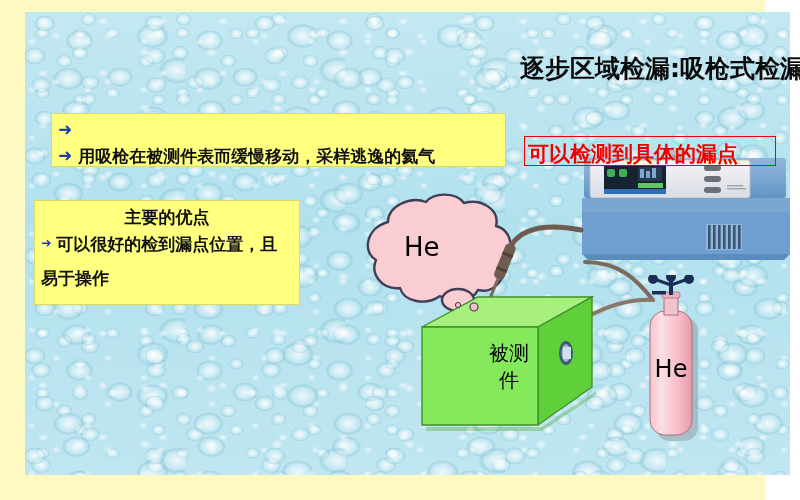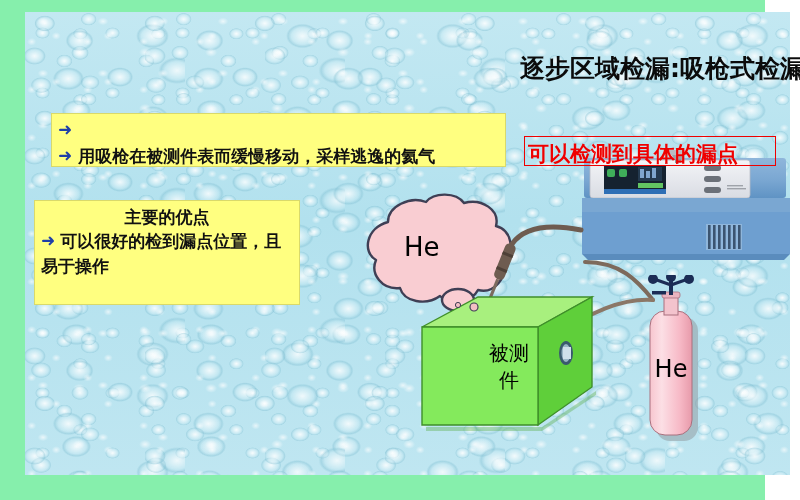--- a/index.html
+++ b/index.html
@@ -1,21 +1,21 @@
 <!DOCTYPE html>
 <html><head>
 <meta charset="utf-8">
 <style>
   html,body{margin:0;padding:0;}
   body{
     width:800px;height:500px;overflow:hidden;
     background:#ffffff;
     font-family:"Liberation Sans","DejaVu Sans",sans-serif;
   }
-  .slide{position:relative;width:765px;height:500px;background:#86efac;}
+  .slide{position:relative;width:765px;height:500px;background:#fef9c3;}
 
   
   .bg{
     position:absolute;left:25px;top:12px;width:765px;height:463px;
     background-color:#b9e4ef;
     background-image:
       radial-gradient(ellipse 13px 10px at 18% 12%, rgba(255,255,255,.85) 0%, rgba(255,255,255,.15) 55%, rgba(120,185,205,.35) 72%, rgba(255,255,255,0) 80%),
       radial-gradient(ellipse 17px 13px at 42% 26%, rgba(255,255,255,.8) 0%, rgba(255,255,255,.12) 55%, rgba(120,185,205,.35) 72%, rgba(255,255,255,0) 82%),
       radial-gradient(ellipse 10px 8px  at 67% 9%,  rgba(255,255,255,.85) 0%, rgba(255,255,255,.12) 55%, rgba(120,185,205,.3) 72%, rgba(255,255,255,0) 80%),
       radial-gradient(ellipse 20px 15px at 85% 20%, rgba(255,255,255,.78) 0%, rgba(255,255,255,.1) 55%, rgba(120,185,205,.35) 72%, rgba(255,255,255,0) 82%),
@@ -66,21 +66,21 @@
     font-family:"DejaVu Sans","Liberation Sans",sans-serif;
   }
   #box1{left:51px;top:113px;width:455px;height:54px;padding:3px 6px 0 6px;box-sizing:border-box;}
   #box2{left:34px;top:200px;width:266px;height:105px;padding:4px 6px 0 6px;box-sizing:border-box;}
   .yline{font-size:17px;line-height:26px;white-space:nowrap;display:flex;align-items:center;}
   .yhead{font-size:17px;line-height:24px;text-align:center;font-weight:bold;}
   .arrow{
     display:inline-block;color:#1f3fa8;font-size:17px;font-weight:bold;
     margin-right:6px;transform:translateY(-1px);
   }
-  #box2 .yline{white-space:normal;line-height:25px;display:block;}
+  #box2 .yline{white-space:normal;line-height:34px;display:block;font-family:Liberation Mono, monospace;}
   #box2 .yline .arrow{margin-right:5px;}
 
   
   .redtext{
     position:absolute;left:528px;top:140px;
     font-size:21px;font-weight:bold;color:#ef0000;
     white-space:nowrap;
     font-family:"DejaVu Sans","Liberation Sans",sans-serif;
     text-shadow:0 0 1px rgba(255,255,255,.35);
   }

